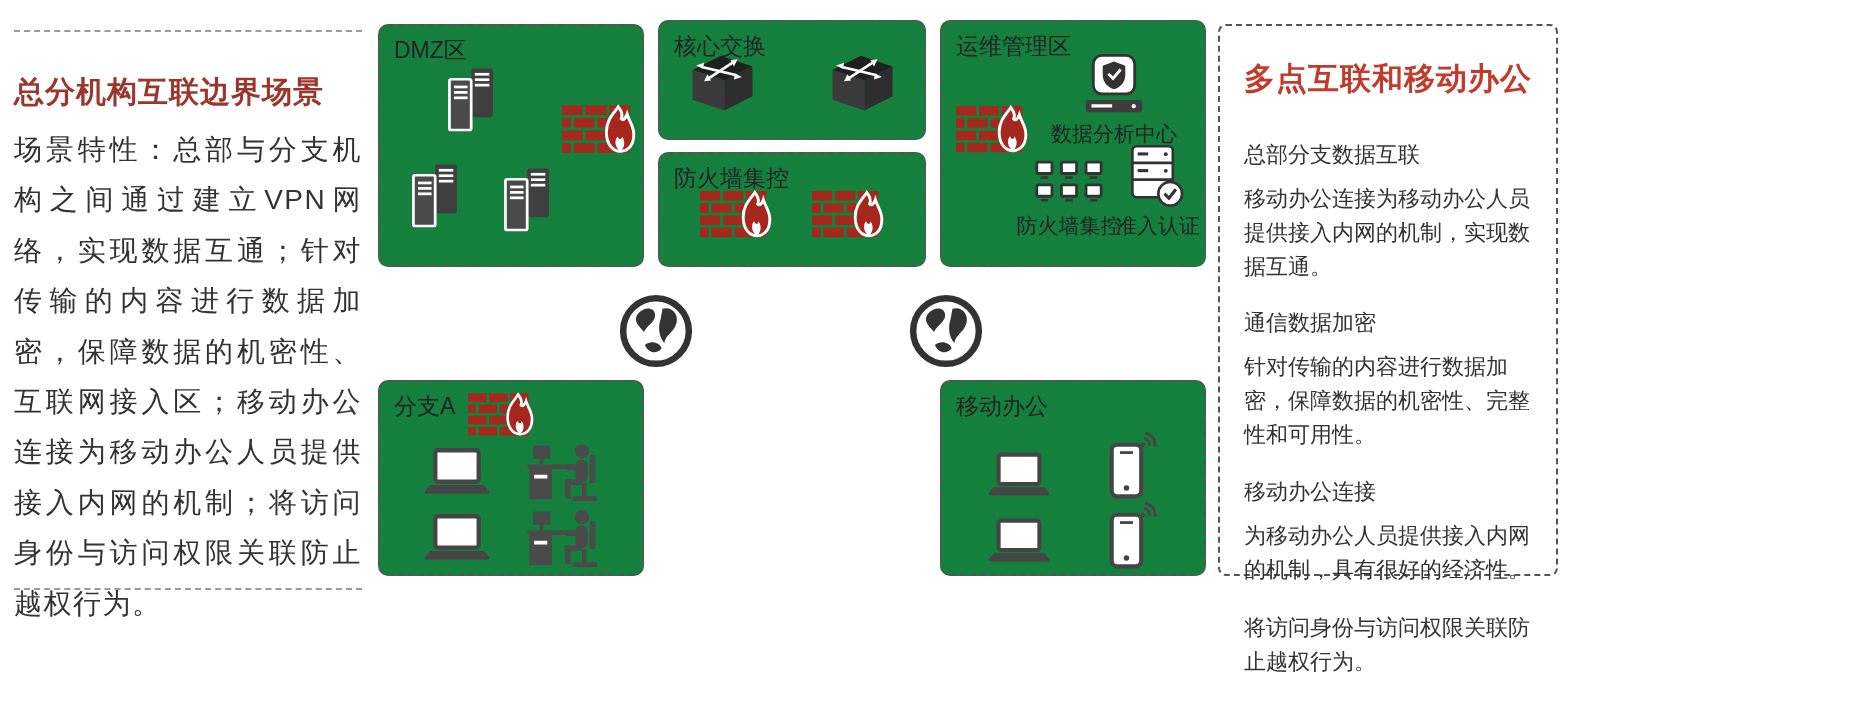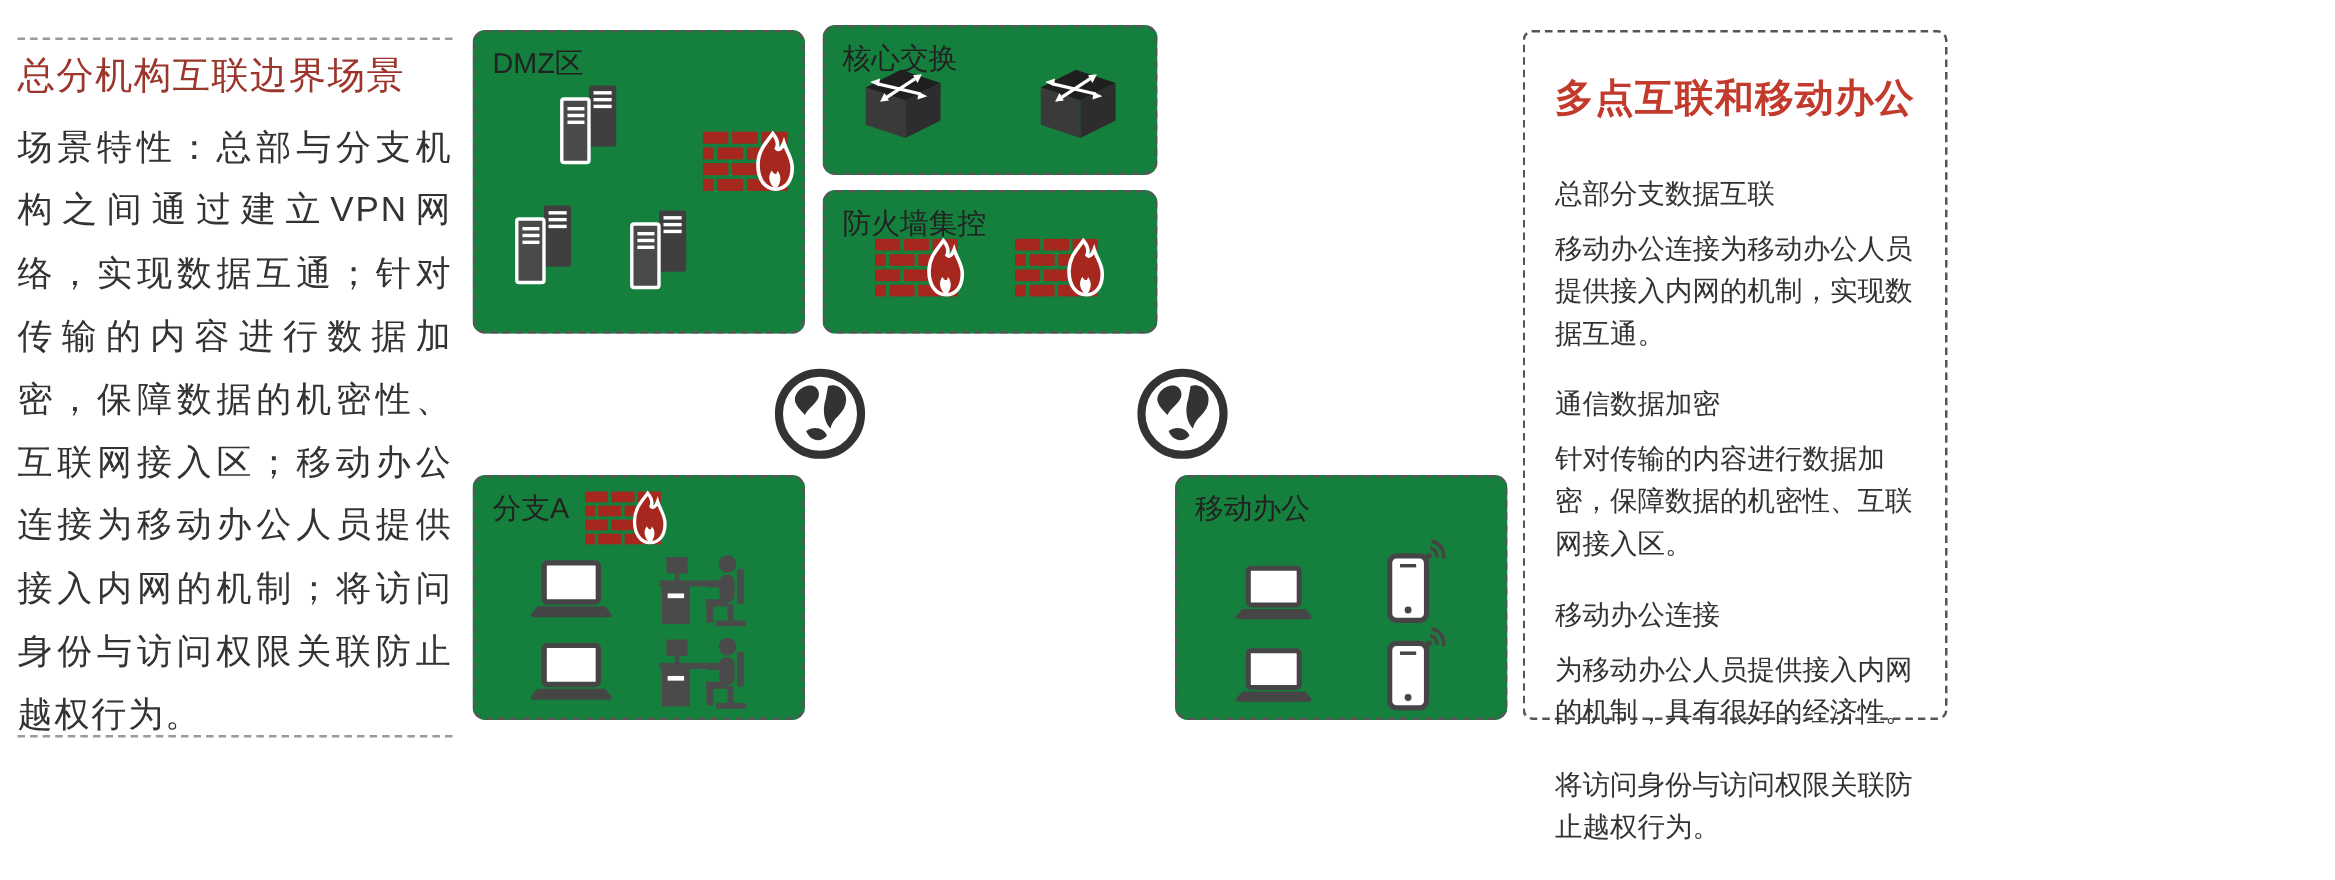--- a/index.html
+++ b/index.html
@@ -4,21 +4,21 @@
 <style>
   * { box-sizing: border-box; margin: 0; padding: 0; }
   html,body { background:#fff; }
   body { font-family: "Liberation Sans", "DejaVu Sans", sans-serif; }
   .canvas { position: relative; width: 1868px; height: 704px; background: #fff; overflow: hidden; }
 
   
   .left-panel { position:absolute; left:14px; top:30px; width:348px; height:560px; }
   .dash-line { border-top:2px dashed #9a9a9a; width:100%; }
   .dash-line.bottom { position:absolute; bottom:0; left:0; }
-  .left-title { margin:8px 0 12px; font-size:30px; font-weight:normal; color:#9c362c; letter-spacing:1px; }
+  .left-title { margin:40px 0 12px; font-size:30px; font-weight:bold; color:#9c362c; letter-spacing:1px; }
   .left-body { font-size:28px; line-height:1.8; color:#333; text-align:justify; letter-spacing:1.5px; }
 
   
   .zone { position:absolute; border:2px dashed #555; border-radius:10px; background:#15803d; }
   .zone-label { position:absolute; left:14px; top:9px; font-size:23px; color:#222; white-space:nowrap; }
   .sub-label { position:absolute; font-size:21px; color:#222; text-align:center; white-space:nowrap; }
   .ic { position:absolute; }
 
   .z-dmz  { left:378px; top:24px;  width:266px; height:243px; }
   .z-core { left:658px; top:20px;  width:268px; height:120px; }
@@ -222,20 +222,38 @@
   <section class="zone z-inet">
     <span class="zone-label">防火墙集控</span>
     <svg class="ic" style="left:40px;top:36px;width:72px;height:54px">
         <use href="#i-firewall"></use>
       </svg>
     <svg class="ic" style="left:152px;top:36px;width:72px;height:54px">
         <use href="#i-firewall"></use>
       </svg>
   </section>
 
+  <section class="zone z-ops">
+    <span class="zone-label">运维管理区</span>
+    <svg class="ic" style="left:14px;top:82px;width:72px;height:56px">
+        <use href="#i-firewall"></use>
+      </svg>
+    <svg class="ic" style="left:132px;top:32px;width:80px;height:62px">
+        <use href="#i-shield-console"></use>
+      </svg>
+    <span class="sub-label" style="left:92px;top:98px;width:160px">数据分析中心</span>
+    <svg class="ic" style="left:92px;top:138px;width:70px;height:46px">
+        <use href="#i-cluster"></use>
+      </svg>
+    <span class="sub-label" style="left:60px;top:190px;width:134px">防火墙集控</span>
+    <svg class="ic" style="left:186px;top:122px;width:58px;height:66px">
+        <use href="#i-auth"></use>
+      </svg>
+    <span class="sub-label" style="left:168px;top:190px;width:96px">准入认证</span>
+  </section>
 
   <svg class="globe g1">
       <use href="#i-globe"></use>
     </svg>
   <svg class="globe g2">
       <use href="#i-globe"></use>
     </svg>
 
   <section class="zone z-bra">
     <span class="zone-label">分支A</span>
@@ -275,21 +293,21 @@
 
   <aside class="right-panel">
     <h2 class="rp-title">多点互联和移动办公</h2>
 
     <div class="rp-sec">
       <p class="rp-head">总部分支数据互联</p>
       <p class="rp-body">移动办公连接为移动办公人员提供接入内网的机制，实现数据互通。</p>
     </div>
     <div class="rp-sec">
       <p class="rp-head">通信数据加密</p>
-      <p class="rp-body">针对传输的内容进行数据加密，保障数据的机密性、互联网接入区。</p>
+      <p class="rp-body">针对传输的内容进行数据加密，保障数据的机密性、完整性和可用性。</p>
     </div>
     <div class="rp-sec">
       <p class="rp-head">移动办公连接</p>
       <p class="rp-body">为移动办公人员提供接入内网的机制，具有很好的经济性。</p>
     </div>
     <div class="rp-sec">
 
       <p class="rp-body">将访问身份与访问权限关联防止越权行为。</p>
     </div>
     <div class="rp-sec">

